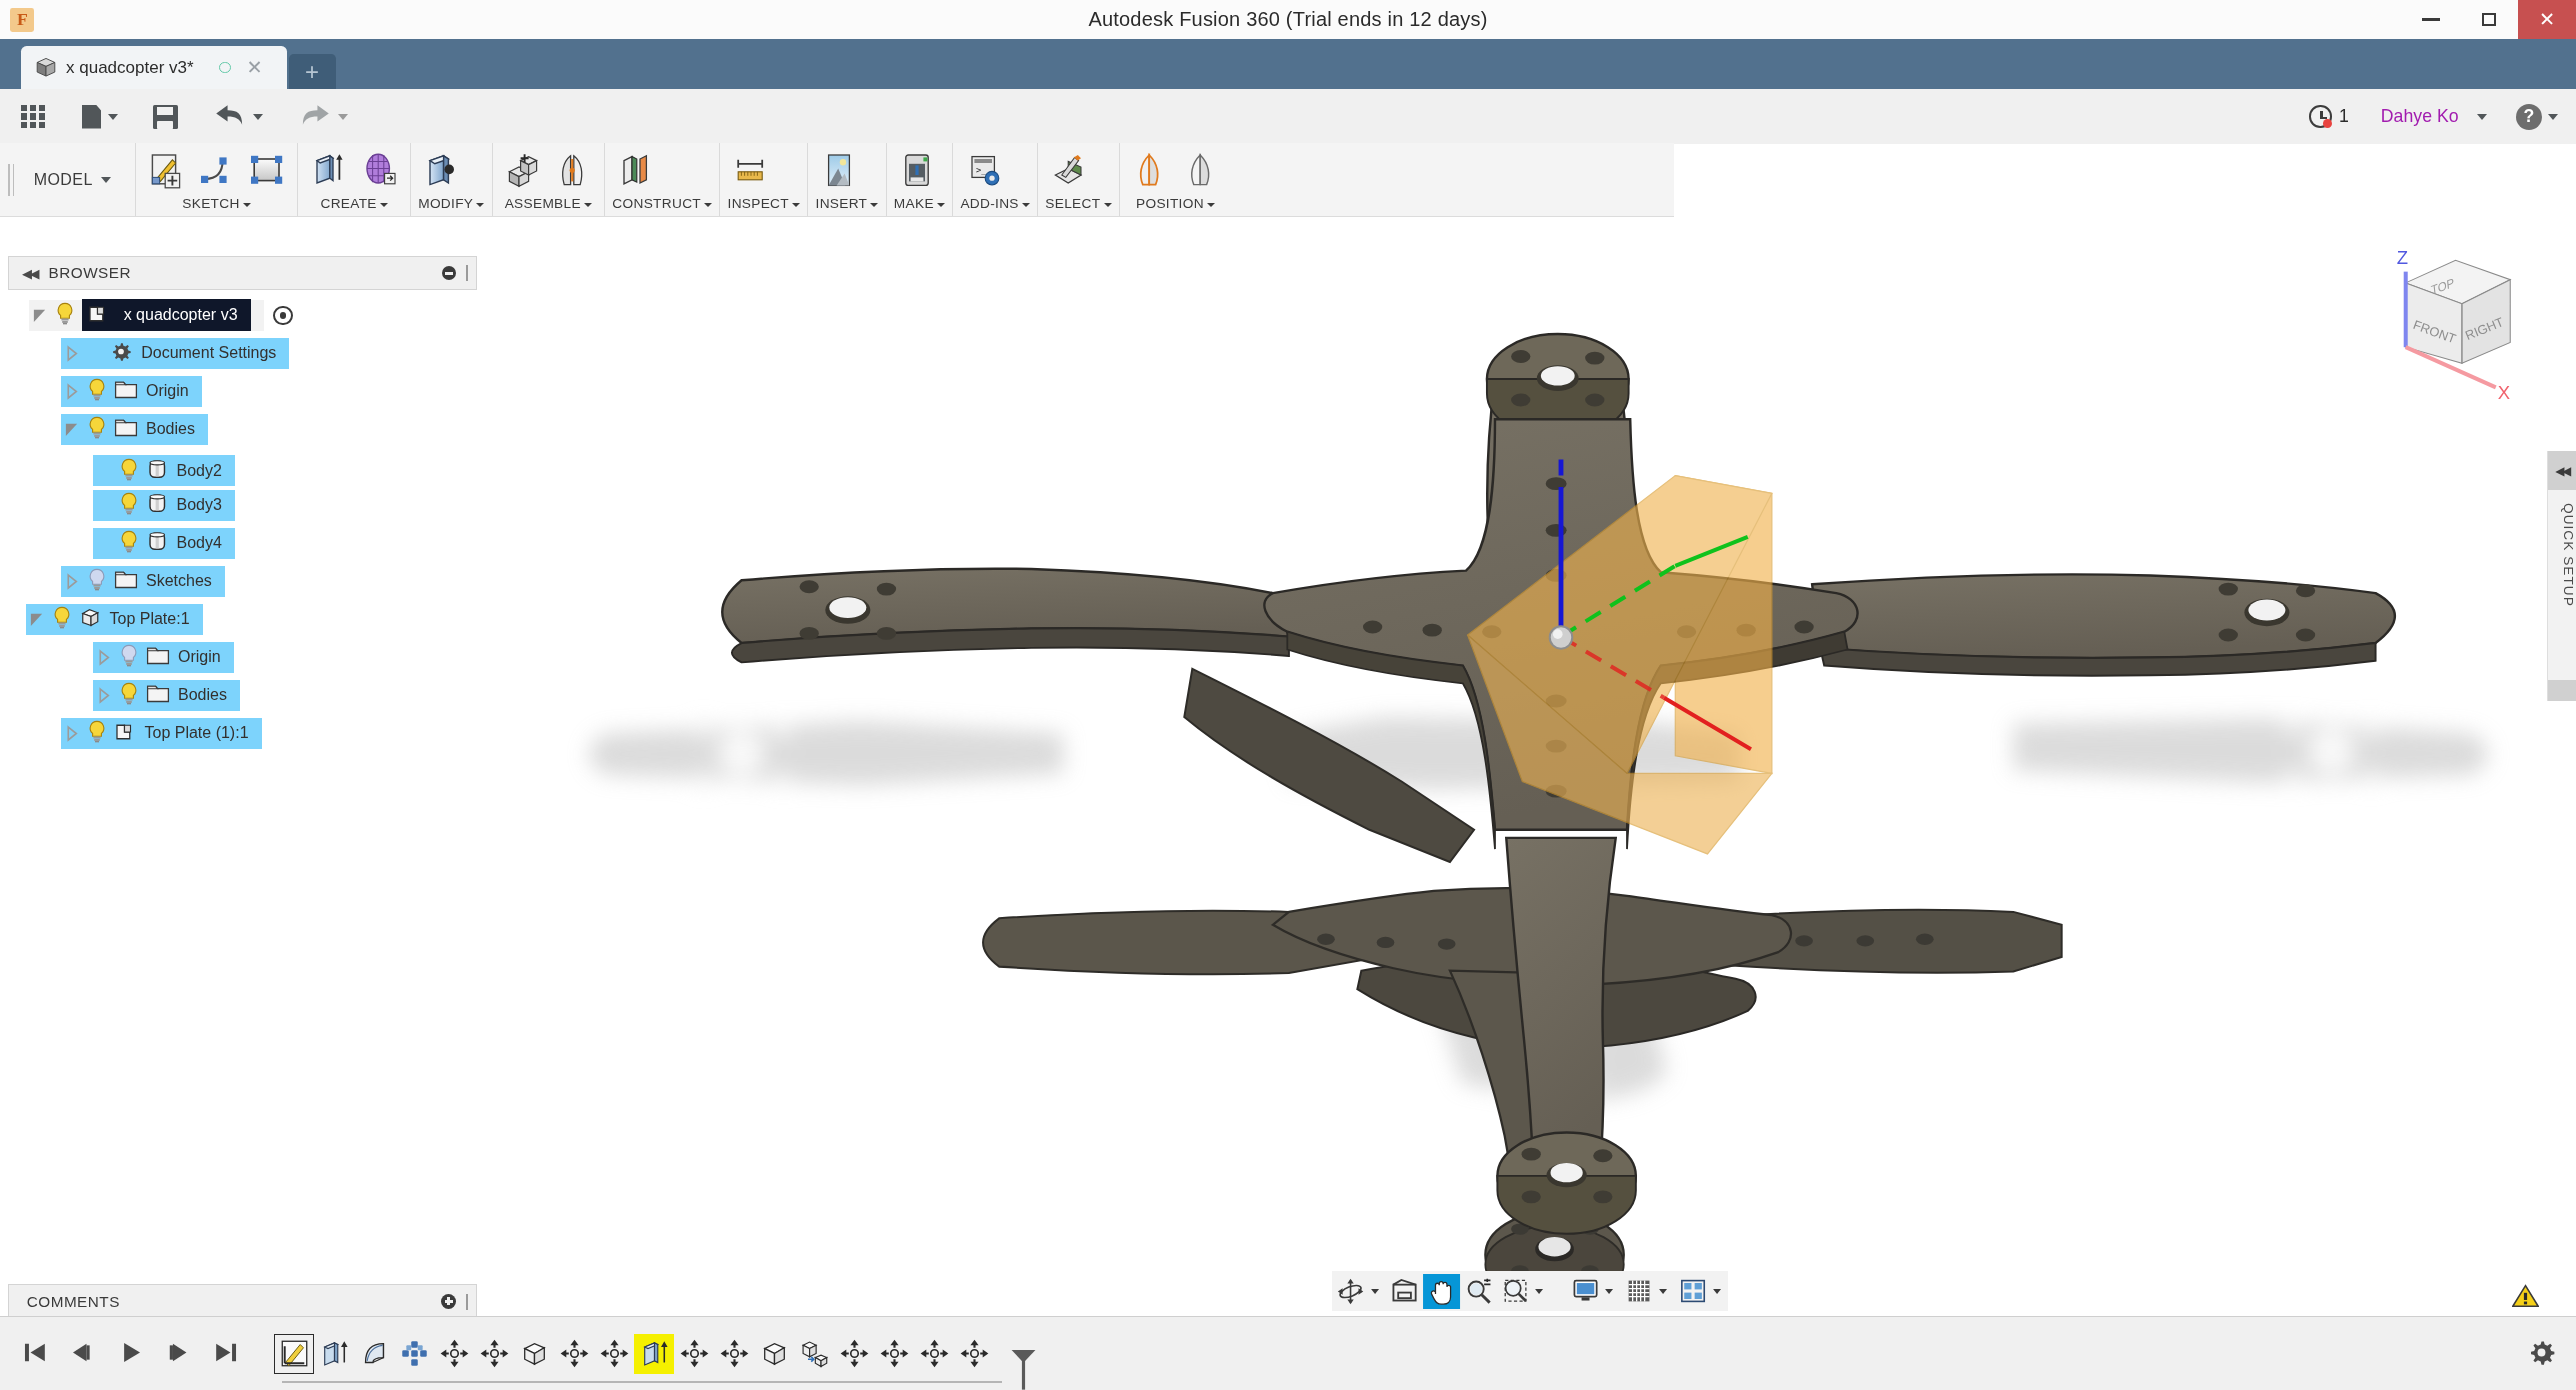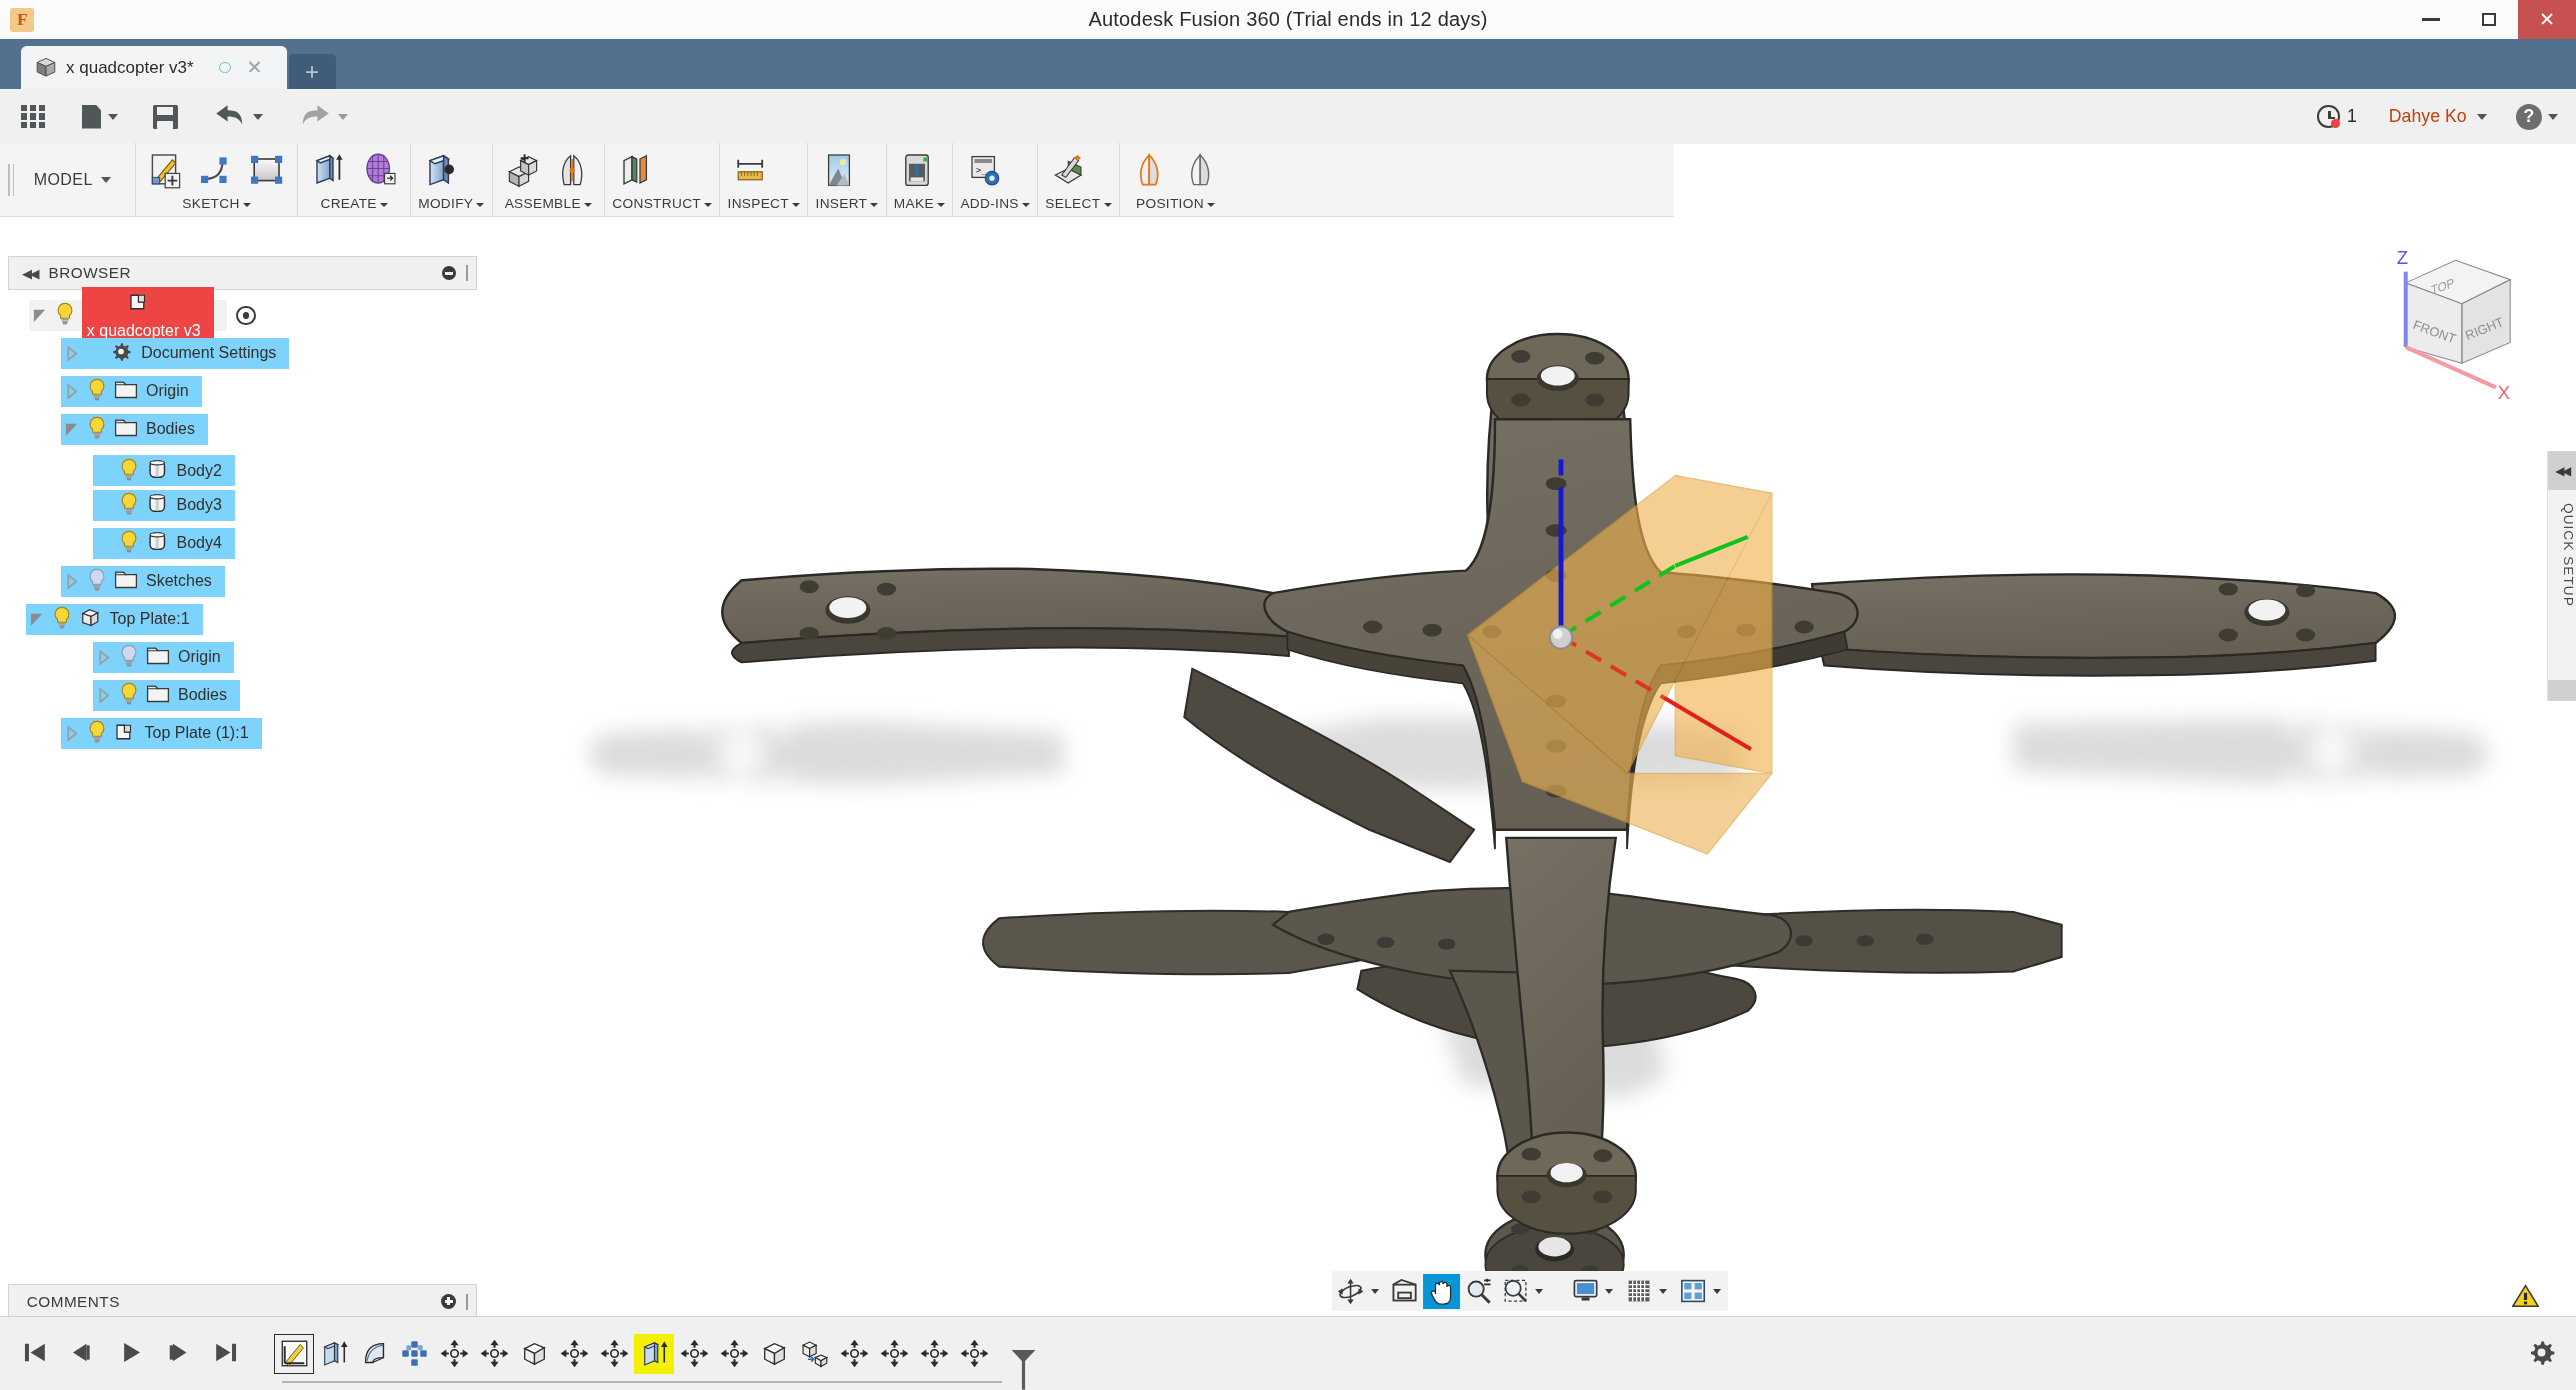--- a/index.html
+++ b/index.html
@@ -98,21 +98,21 @@
   .floppy:before { content:""; position:absolute; left:4.8px; top:2.4px; width:15.3px; height:8px; background:#f0f0f0; }
   .floppy:after  { content:""; position:absolute; left:4.8px; bottom:0; width:15.3px; height:8px; background:#f0f0f0; border-radius:0.8px; }
   .arrow-undo, .arrow-redo { margin-left: 35px; }
   .qa-right { position: absolute; right: 0; top: 0; height: 55px; display: flex; align-items: center; padding-right: 17.7px; gap: 0; }
   .trialclock { display:flex; align-items:center; gap: 7.2px; margin-right: 32px; }
   .clockface { width: 22.5px; height: 22.5px; border: 2.4px solid #3c3c3c; border-radius: 50%; position: relative; }
   .clockface:before { content:""; position:absolute; left:8.9px; top:4px; width:2.4px; height:8px; background:#3c3c3c; }
   .clockface:after  { content:""; position:absolute; left:8.9px; top:9.7px; width:7.2px; height:2.4px; background:#3c3c3c; }
   .clockdot { position:absolute; right:-2.4px; bottom:-2.4px; width:8.9px; height:8.9px; background:#e8433f; border-radius:50%; }
   .trialnum { font-size: 17.7px; color:#2b2b2b; }
-  .username { font-size: 17.7px; color:#c2410c; margin-right: 4px; }
+  .username { font-size: 17.7px; color:#a21caf; margin-right: 12px; }
   .helpcircle {
     width: 26px; height: 26px; background:#6d6d6d; border-radius: 50%; color:#fff;
     display:flex;align-items:center;justify-content:center;font-size:17.7px;font-weight:bold;
     margin-left: 29px;
   }
 
   
   .ribbon {
     position: absolute; top: 143px; left: 0; width: 1674px; height: 74px;
     background: #f4f4f4; border-bottom: 0.8px solid #dcdcdc;
@@ -167,21 +167,21 @@
   .trow .twrap { display:flex; align-items:center; background:#7dd3fc; height:31px; padding-right:13px; }
   .trow.selected .twrap { background:#f2f2f2; }
   .tri {
     width: 21px; height: 21px; flex:none; position:relative; margin-right: 3.2px;
   }
   .bulb { width: 24px; height:24px; flex:none; margin-right: 4.8px; }
   .folder { width: 24px; height: 21px; flex:none; margin-right: 8px; }
   .bodyico { width: 22.5px; height: 22.5px; flex:none; margin-right: 8px; }
   .tlabel { white-space:nowrap; }
   .root-chip {
-    background:#ef4444; color:#fff; padding: 2.4px 13px 3.2px 4.8px; display:flex; align-items:center; gap:6.4px;flex-direction:column;
+    background:#0f172a; color:#fff; padding: 2.4px 13px 3.2px 4.8px; display:flex; align-items:center; gap:6.4px;
   }
   .radio-target {
     width: 19.3px; height:19.3px; border-radius:50%; border:2.4px solid #3a3a3a; margin-left: 9.7px;
     display:flex;align-items:center;justify-content:center; flex:none;
   }
   .radio-target i { width:6.4px;height:6.4px;background:#3a3a3a;border-radius:50%; }
 
   
   .comments {
     position:absolute; left:0; bottom: 74px; width: 483px; height: 32px;

